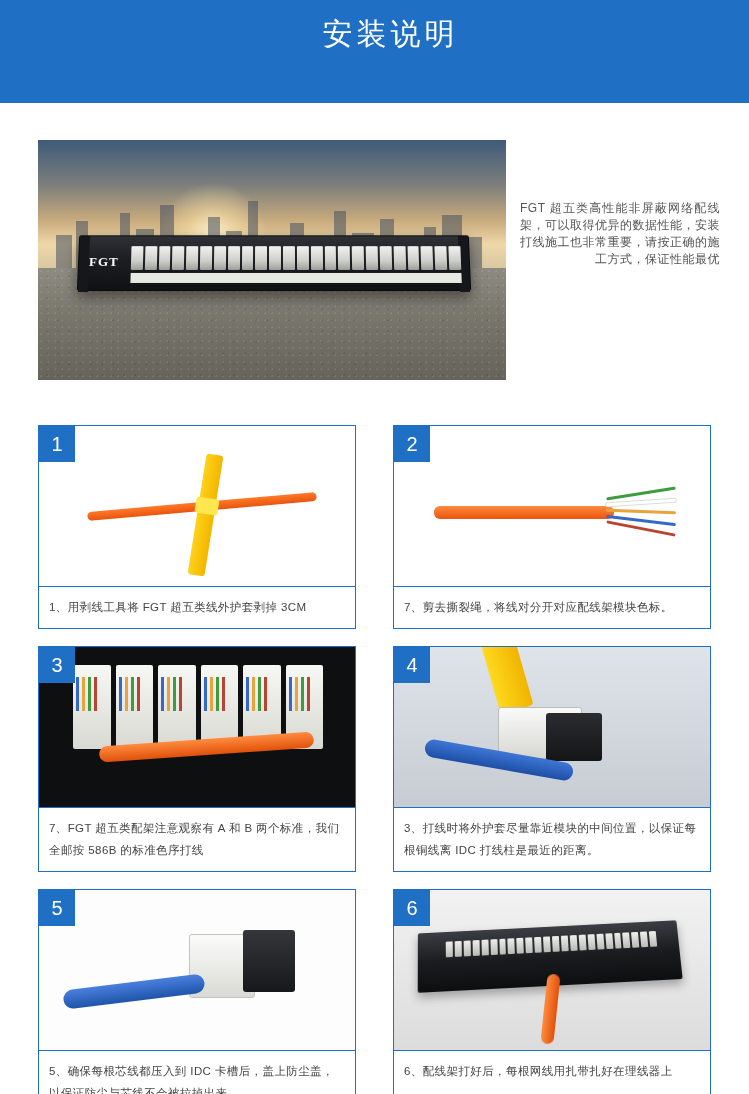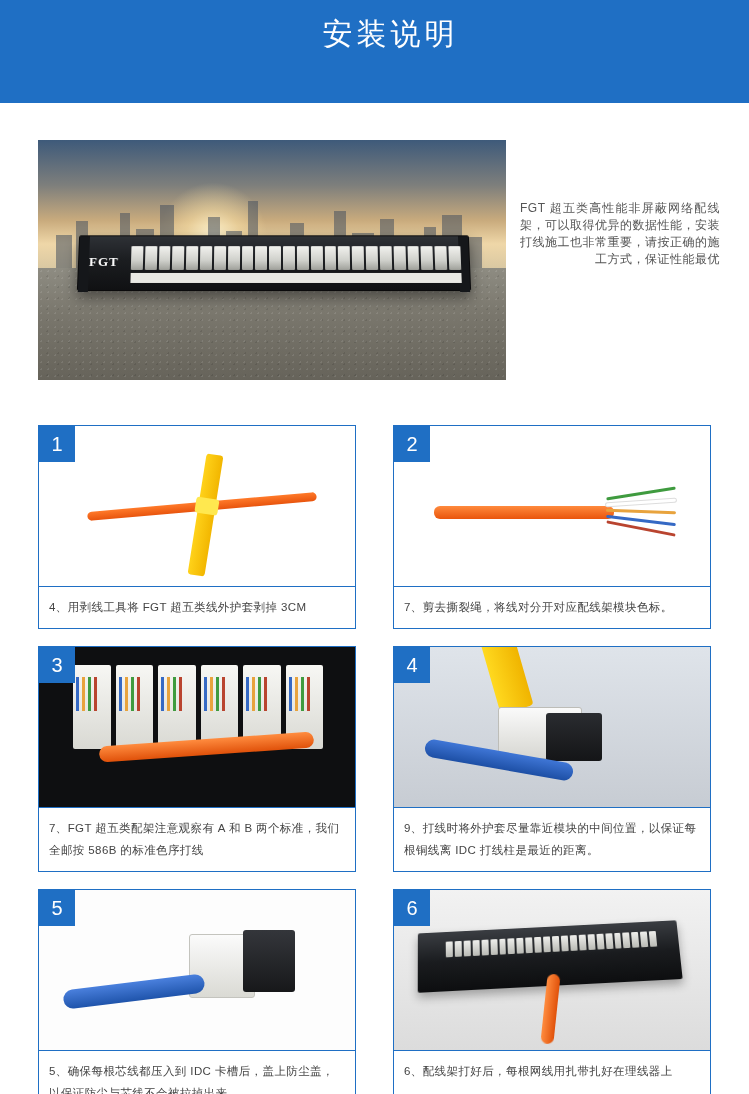--- a/index.html
+++ b/index.html
@@ -302,21 +302,21 @@
   <div class="steps">
 
     <div class="row">
 
       <div class="card">
         <div class="card-media">
           <div class="badge">1</div>
           <div class="s1-cable"></div>
           <div class="s1-tool"></div>
         </div>
-        <div class="card-caption">4、用剥线工具将 FGT 超五类线外护套剥掉 3CM</div>
+        <div class="card-caption">1、用剥线工具将 FGT 超五类线外护套剥掉 3CM</div>
       </div>
 
       <div class="card">
         <div class="card-media">
           <div class="badge">2</div>
           <div class="s2-cable"></div>
           <div class="s2-pairs">
             <i></i>
               <i></i>
               <i></i>
@@ -380,21 +380,21 @@
 
       <div class="card tall">
         <div class="card-media">
           <div class="s4-bg"></div>
           <div class="badge">4</div>
           <div class="s4-tool"></div>
           <div class="s4-mod"></div>
           <div class="s4-mod2"></div>
           <div class="s4-cable"></div>
         </div>
-        <div class="card-caption">9、打线时将外护套尽量靠近模块的中间位置，以保证每根铜线离 IDC 打线柱是最近的距离。</div>
+        <div class="card-caption">3、打线时将外护套尽量靠近模块的中间位置，以保证每根铜线离 IDC 打线柱是最近的距离。</div>
       </div>
 
     </div>
 
     <div class="row">
 
       <div class="card tall">
         <div class="card-media">
           <div class="s5-bg"></div>
           <div class="badge">5</div>

